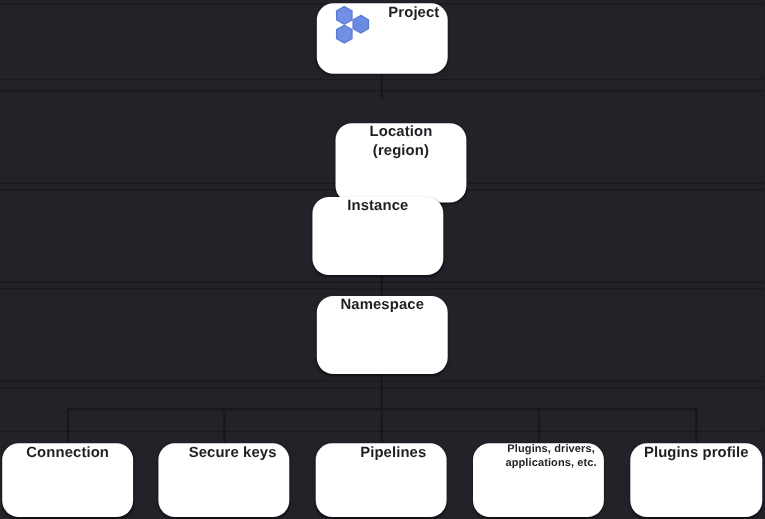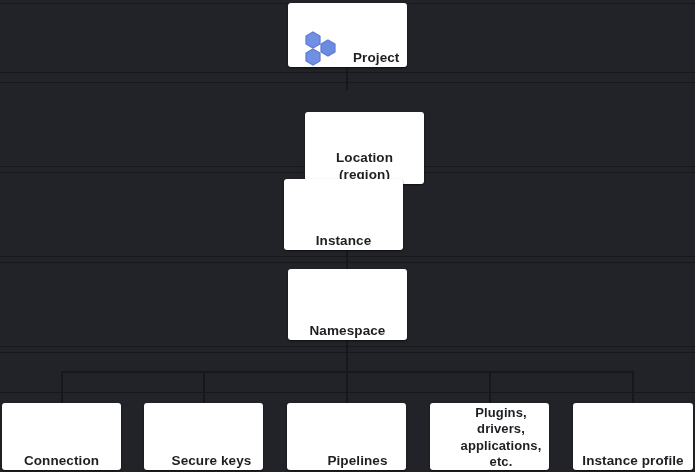--- a/index.html
+++ b/index.html
@@ -34,24 +34,24 @@
   .conn {
     position: absolute;
     background: #17181c;
   }
   .conn.v { width: 2px; }
   .conn.h { height: 2px; }
 
   .node {
     position: absolute;
     background: #ffffff;
-    border-radius: 3px;
+    border-radius: 15px;
     box-shadow: 0 1px 2px rgba(0,0,0,0.55);
     display: flex;
-    align-items: flex-end;
+    align-items: flex-start;
     justify-content: center;
     box-sizing: border-box;
     color: #1d1f23;
     font-weight: bold;
     font-size: 13.5px;
     line-height: 1.25;
     text-align: center;
     letter-spacing: 0.1px;
   }
 
@@ -65,21 +65,21 @@
     white-space: pre-line;
   }
 
   .hex-icon {
     flex: 0 0 auto;
     width: 38px;
     height: 38px;
     display: block;
   }
 
-  .node.small-text { font-size: 13px; padding-left: 23px; }
+  .node.small-text { font-size: 10px; padding-left: 23px; }
 </style>
 </head>
 <body>
 
 <div id="canvas">
 
   <div class="band" style="top:3px;"></div>
   <div class="band" style="top:72px;"></div>
   <div class="band" style="top:82px;"></div>
   <div class="band" style="top:166px;"></div>
@@ -137,16 +137,16 @@
   <div class="node" style="left:287px; top:403px; width:119px; height:67px;padding-left:22px;">
     <span class="node-label">Pipelines</span>
   </div>
 
   <div class="node small-text" style="left:430px; top:403px; width:119px; height:67px;">
     <span class="node-label">Plugins, drivers,
 applications, etc.</span>
   </div>
 
   <div class="node" style="left:573px; top:403px; width:120px; height:67px;">
-    <span class="node-label">Instance profile</span>
+    <span class="node-label">Plugins profile</span>
   </div>
 
 </div>
 
 </body></html>

